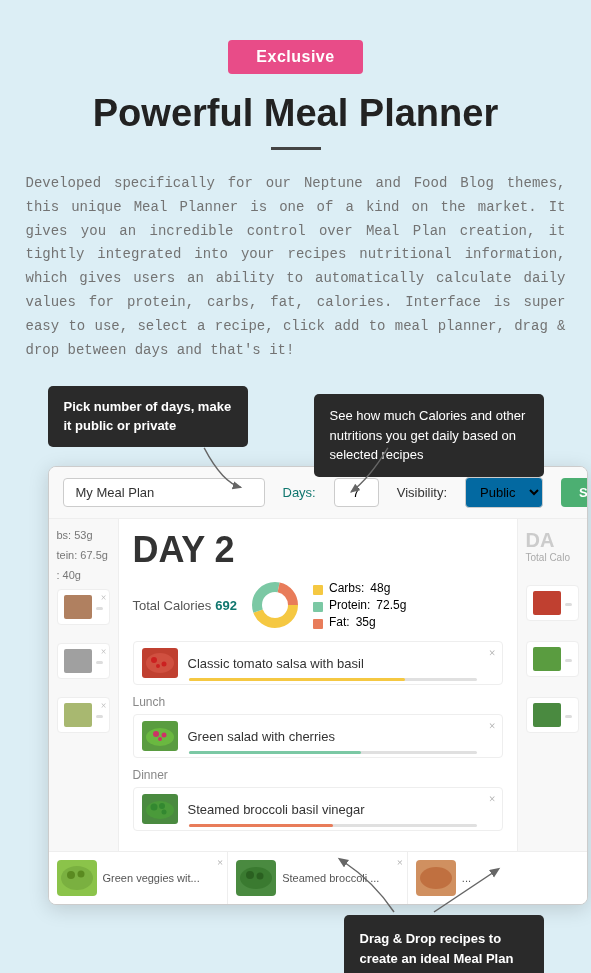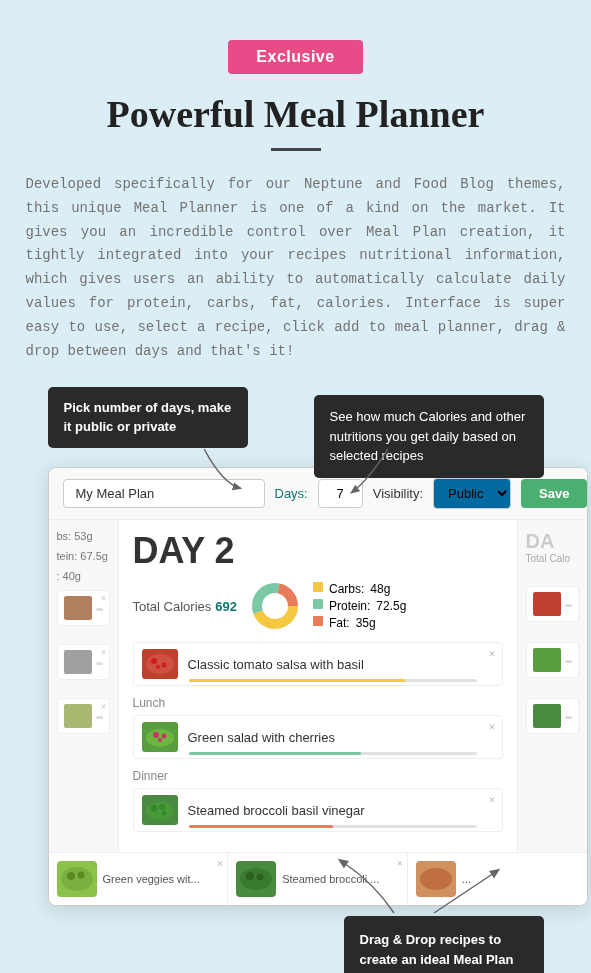--- a/index.html
+++ b/index.html
@@ -32,21 +32,21 @@
       letter-spacing: 0.5px;
     }
 
     
     .main-title {
       font-size: 38px;
       font-weight: bold;
       color: #222;
       text-align: center;
       margin-bottom: 12px;
-      font-family: Liberation Serif, serif;
+      font-family: Liberation Sans, sans-serif;
     }
 
     
     .title-divider {
       width: 50px;
       height: 3px;
       background-color: #444;
       margin: 0 auto 22px;
     }
 
@@ -104,21 +104,21 @@
       position: relative;
     }
 
     
     .planner-top-bar {
       display: flex;
       align-items: center;
       padding: 10px 14px;
       background: #f9f9f9;
       border-bottom: 1px solid #eee;
-      gap: 10px;
+      gap: 18px;
     }
 
     .meal-plan-name-input {
       border: 1px solid #ccc;
       border-radius: 4px;
       padding: 6px 12px;
       font-size: 13px;
       font-family: Arial, sans-serif;
       background: white;
       color: #333;
@@ -237,21 +237,21 @@
     .nutrition-legend {
       display: flex;
       flex-direction: column;
       gap: 3px;
       font-size: 12px;
       font-family: Arial, sans-serif;
     }
 
     .legend-item {
       display: flex;
-      align-items: flex-start;
+      align-items: flex-end;
       gap: 6px;
     }
 
     .legend-dot {
       width: 10px;
       height: 10px;
       border-radius: 1px;
       flex-shrink: 0;
     }
 

